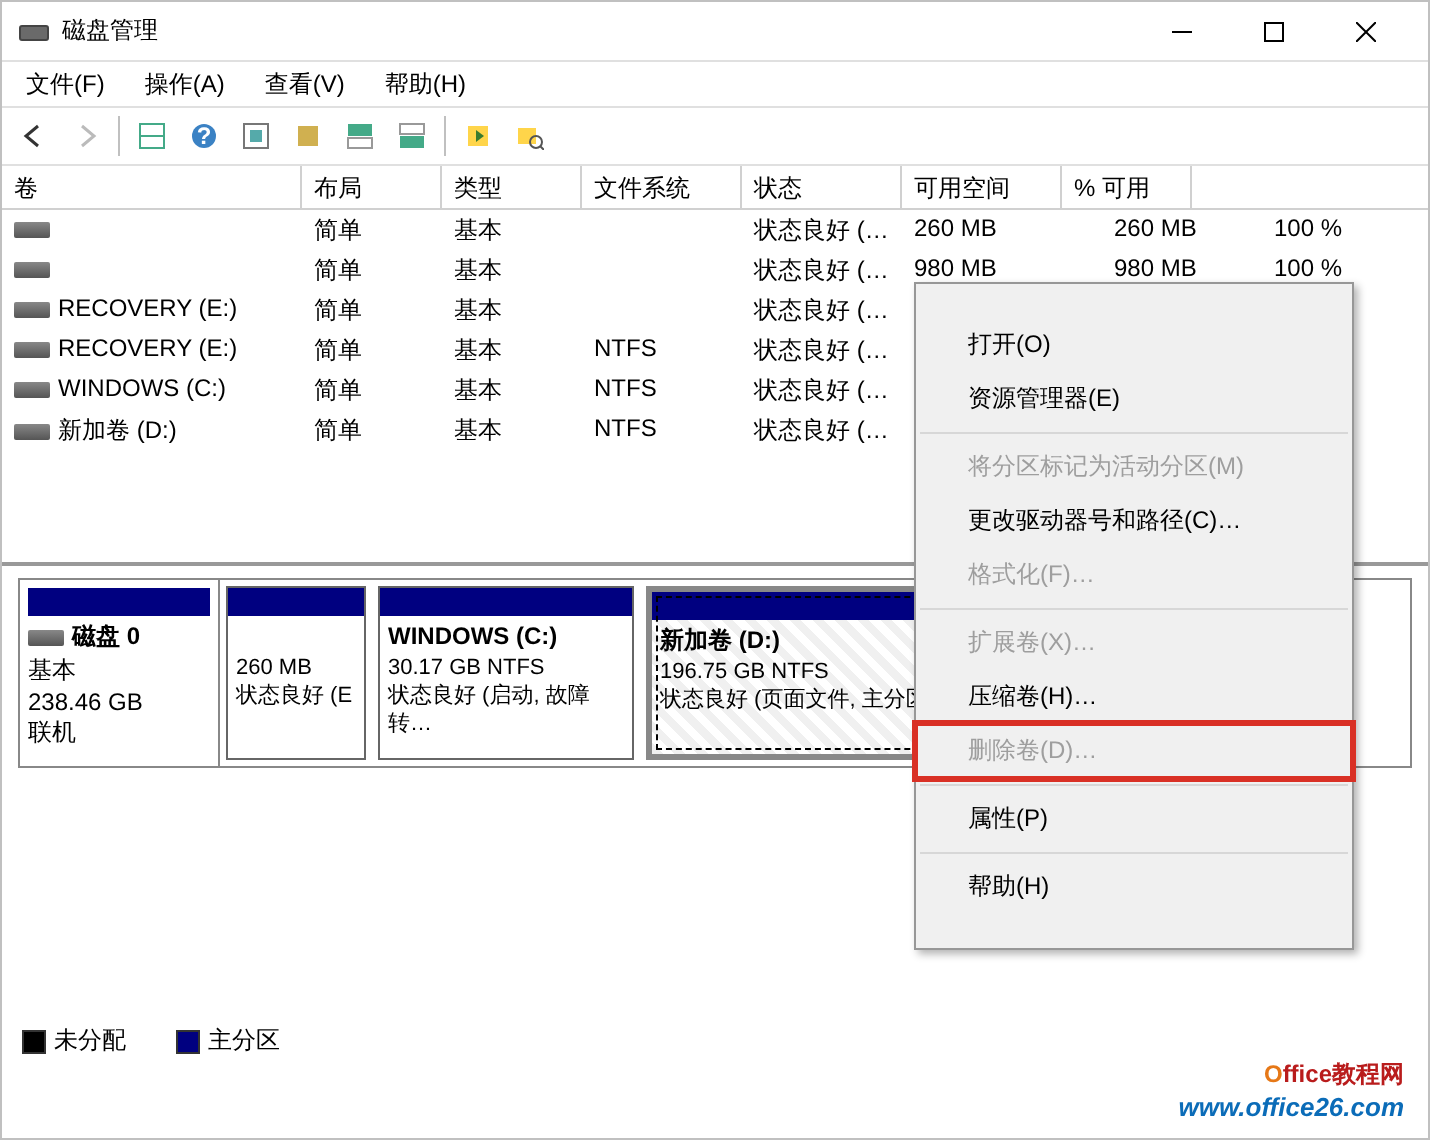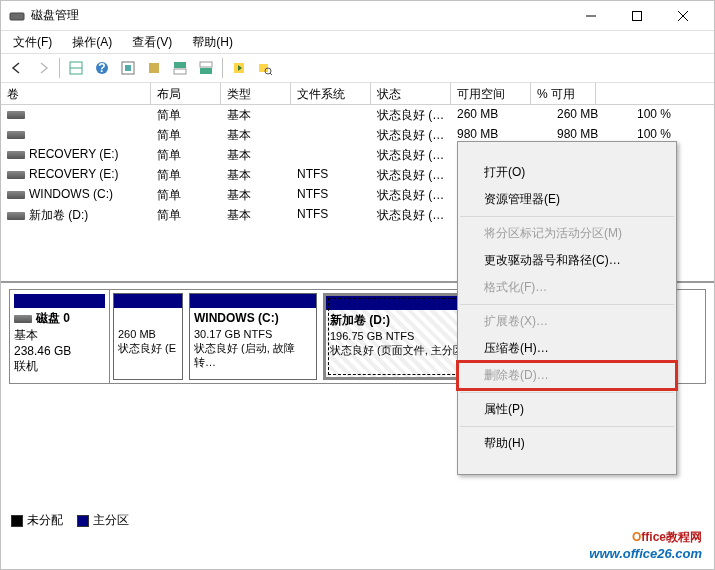--- a/index.html
+++ b/index.html
@@ -24,21 +24,21 @@
 .disk-panel{padding:6px 8px 20px 8px;height:180px}
 .disk-row{display:flex;border:1px solid #888;height:95px;margin-bottom:4px}
 .disk-info{width:100px;border-right:1px solid #888;padding:4px;display:flex;flex-direction:column}
 .disk-info .hdr{height:14px;background:#000080}
 .disk-info .nm{font-weight:bold;margin-top:2px}
 .partition{border:1px solid #666;margin:3px;display:flex;flex-direction:column;overflow:hidden}
 .partition .phdr{height:14px;background:#000080}
 .partition .ptxt{padding:3px 4px;font-size:11px;line-height:1.3}
 .partition .ptxt b{font-weight:bold}
 .partition.sel{border:3px solid #888;outline:1px dashed #000;outline-offset:-6px;background:repeating-linear-gradient(45deg,#f0f0f0,#f0f0f0 4px,#fff 4px,#fff 8px)}
-.legend{position:absolute;bottom:40px;left:10px;display:flex;gap:14px;font-size:11px}
+.legend{position:absolute;bottom:40px;left:10px;display:flex;gap:25px;font-size:11px}
 .legend div{display:flex;align-items:center;gap:4px}
 .lg-box{width:12px;height:12px;border:1px solid #333}
 .ctx-menu{position:absolute;top:140px;left:456px;width:220px;background:#f0f0f0;border:1px solid #979797;box-shadow:2px 2px 4px rgba(0,0,0,0.3);padding:17px 0;z-index:10}
 .ctx-item{padding:5px 26px;cursor:pointer}
 .ctx-item.disabled{color:#9e9e9e;cursor:default}
 .ctx-item.highlight{outline:3px solid #d93025;outline-offset:-1px}
 .ctx-sep{height:1px;background:#d7d7d7;margin:3px 2px}
 .watermark{position:absolute;right:12px;bottom:8px;text-align:right}
 .watermark .w1{font-weight:bold;font-size:18px}
 .watermark .w1 .o{color:#e67817}.watermark .w1 .rest{color:#b91c1c}

